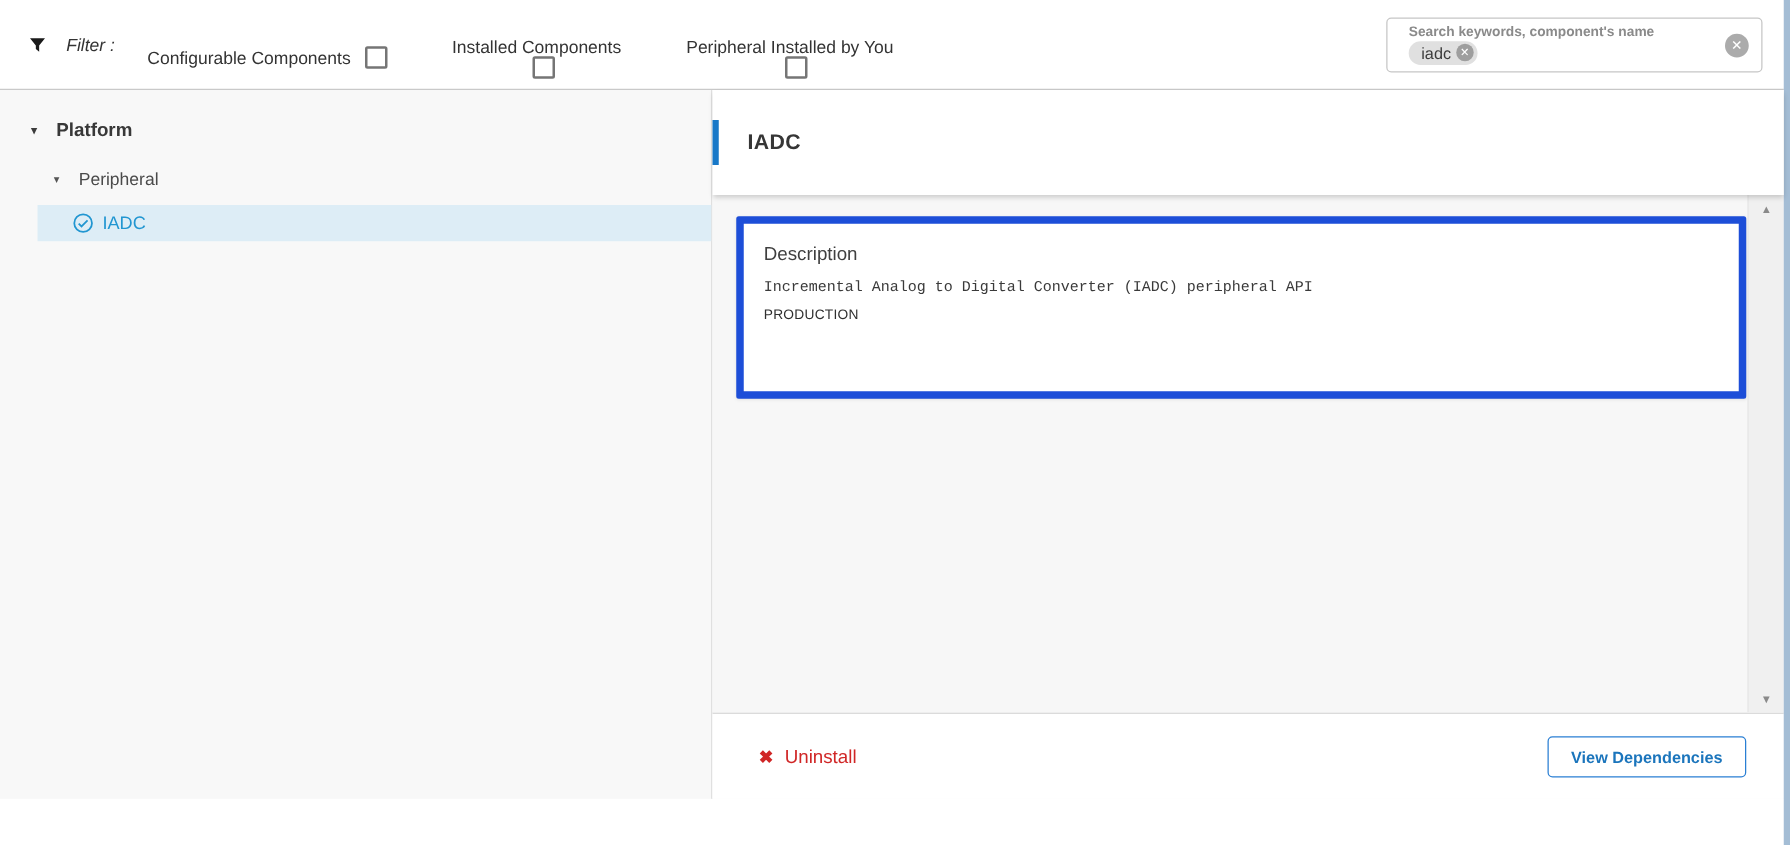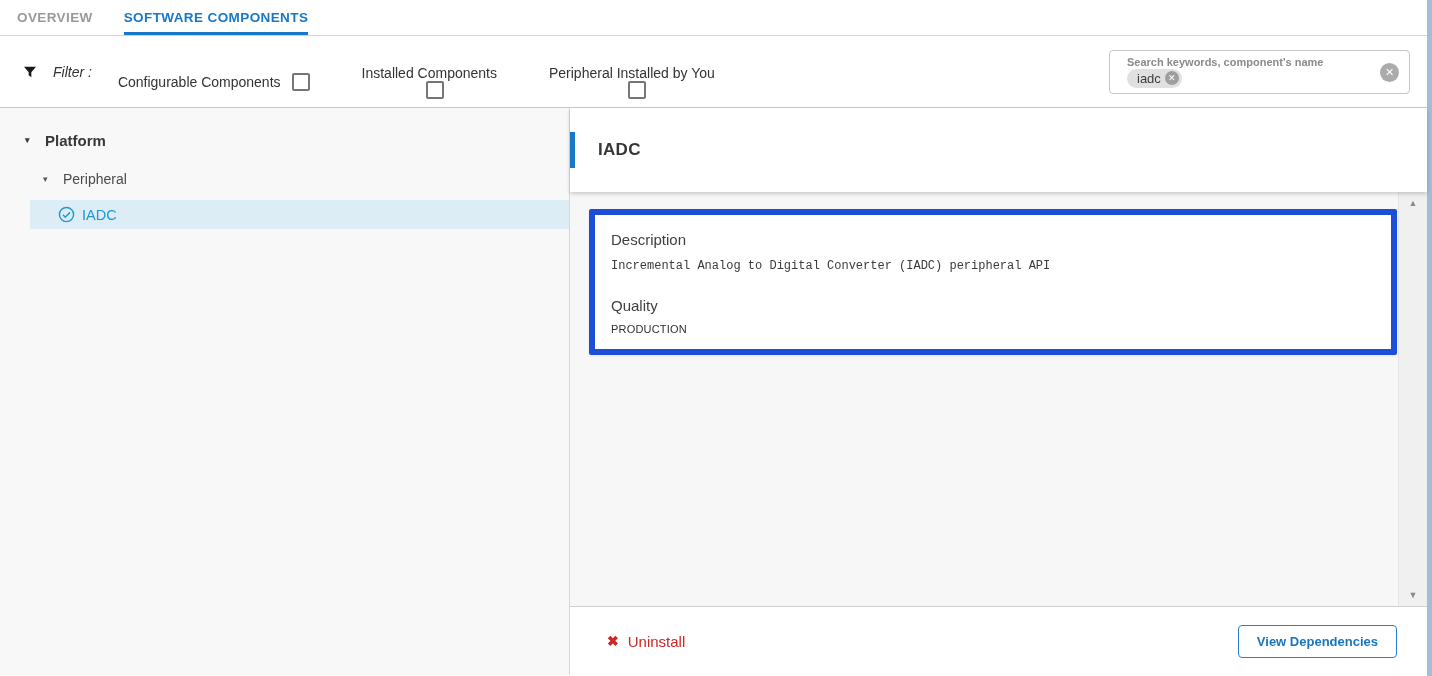--- a/index.html
+++ b/index.html
@@ -85,24 +85,20 @@
   .uninstall .x-icon { font-size:14px; font-weight:bold; margin-right:9px; color:#d02626; }
   .dep-btn { height:33px; padding:0 18px; background:#fff; border:1px solid #2a7fd4; border-radius:4px;
              color:#1b75bc; font-size:13px; font-weight:600; font-family:"Liberation Sans",sans-serif;
              cursor:pointer; }
 </style>
 </head>
 <body>
 
 <div class="app">
 
-  <div class="tabbar">
-    <div class="tab tab-inactive">OVERVIEW</div>
-    <div class="tab tab-active">SOFTWARE COMPONENTS</div>
-  </div>
 
   <div class="filterbar">
     <span class="funnel">
       <svg width="16" height="16" viewBox="0 0 24 24">
           <path d="M3 4h18l-7 8.5V20l-4-3.2v-4.3L3 4z" fill="#1a1a1a"></path>
         </svg>
     </span>
     <span class="filter-label">Filter :</span>
 
     <span class="chk-group">
@@ -156,21 +152,20 @@
 
       <div class="detail-header">
         <div class="accent"></div>
         <div class="detail-title">IADC</div>
       </div>
 
       <div class="scroll-area">
         <div class="card">
           <div class="card-h">Description</div>
           <div class="mono">Incremental Analog to Digital Converter (IADC) peripheral API</div>
-          <div class="card-h2">Quality</div>
           <div class="quality">PRODUCTION</div>
         </div>
 
         <div class="scrollbar">
           <div class="scroll-arrow up">▲</div>
           <div class="scroll-arrow down">▼</div>
         </div>
       </div>
 
       <div class="bottombar">

